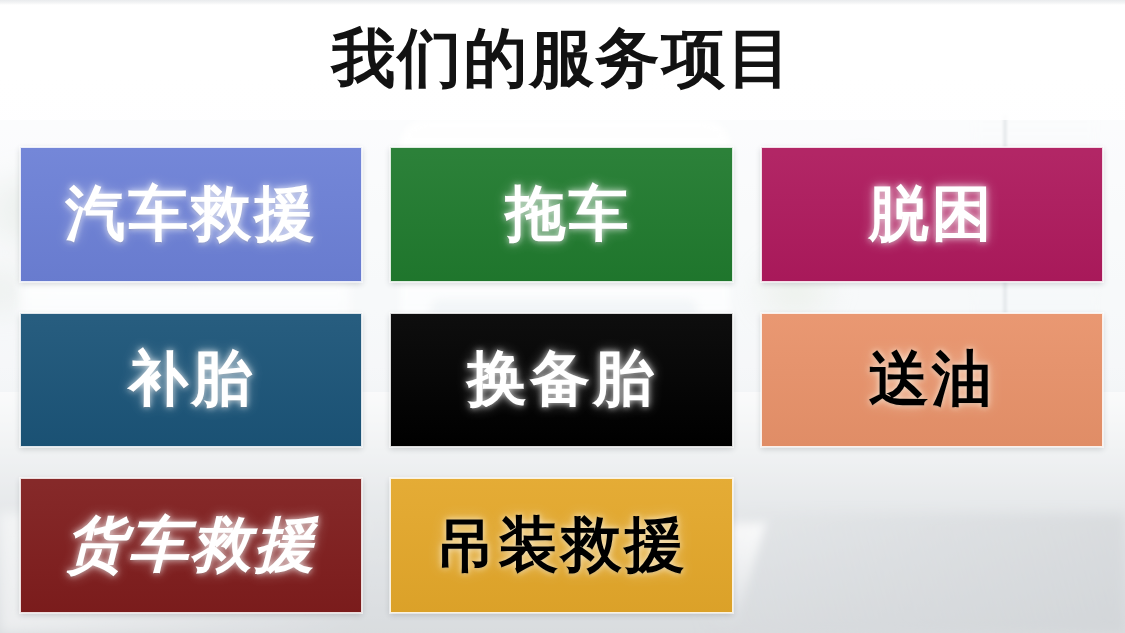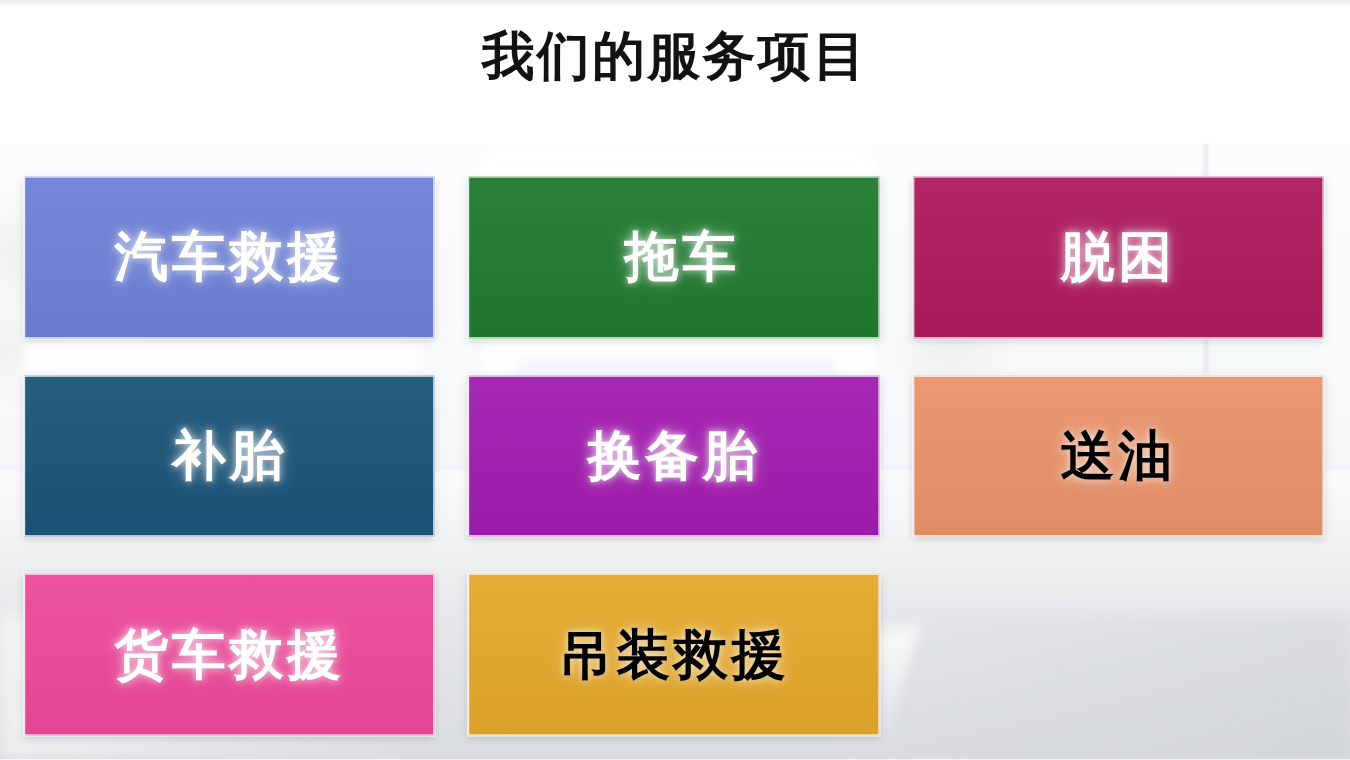--- a/index.html
+++ b/index.html
@@ -178,21 +178,21 @@
     left:0; right:0; top:0;
     height:120px;
     background:linear-gradient(180deg,#ffffff 0%, #ffffff 62%, rgba(255,255,255,.88) 100%);
     z-index:2;
   }
   .page-title {
     position:absolute;
     left:0; right:0; top:23px;
     z-index:4;
     text-align:center;
-    font-size:44px;
+    font-size:64px;
     line-height:1.12;
     font-weight:700;
     letter-spacing:2px;
     color:#121212;
     font-family:"DejaVu Sans","Liberation Sans",sans-serif;
     text-shadow:0 1px 0 rgba(255,255,255,.9);
   }
 
   
   .grid {
@@ -226,21 +226,21 @@
     inset:0;
     background:linear-gradient(180deg, rgba(255,255,255,.055), rgba(0,0,0,.035));
     pointer-events:none;
   }
 
   .tile-label {
     position:relative;
     z-index:2;
     font-family:"DejaVu Sans","Liberation Sans",sans-serif;
     font-weight:700;
-    font-size:45px;
+    font-size:60px;
     letter-spacing:3px;
     color:#ffffff;
     white-space:nowrap;
     text-shadow:
       0 0 6px rgba(255,255,255,.75),
       0 0 14px rgba(255,255,255,.40),
       0 1px 2px rgba(0,0,0,.18);
   }
   .tile-label.tint-warm {
     color:#000000;
@@ -287,30 +287,30 @@
     </div>
 
     <div class="tile" style="background-color: rgb(174, 26, 93);">
       <span class="tile-label">脱困</span>
     </div>
 
     <div class="tile" style="background-color: rgb(27, 84, 120); text-align: center;">
       <span class="tile-label">补胎</span>
     </div>
 
-    <div class="tile" style="background-color: #a21caf;">
+    <div class="tile" style="background-color: #000000;">
       <span class="tile-label">换备胎</span>
     </div>
 
     <div class="tile" style="background-color: rgb(232, 146, 106);">
       <span class="tile-label tint-warm">送油</span>
     </div>
 
 
-    <div class="tile" style="background-color: #ec4899;">
+    <div class="tile" style="background-color: #7f1d1d; font-style: italic;">
       <span class="tile-label">货车救援</span>
     </div>
 
     <div class="tile" style="background-color: rgb(227, 167, 42);">
       <span class="tile-label tint-warm">吊装救援</span>
     </div>
 
   </div>
 </div>
 

